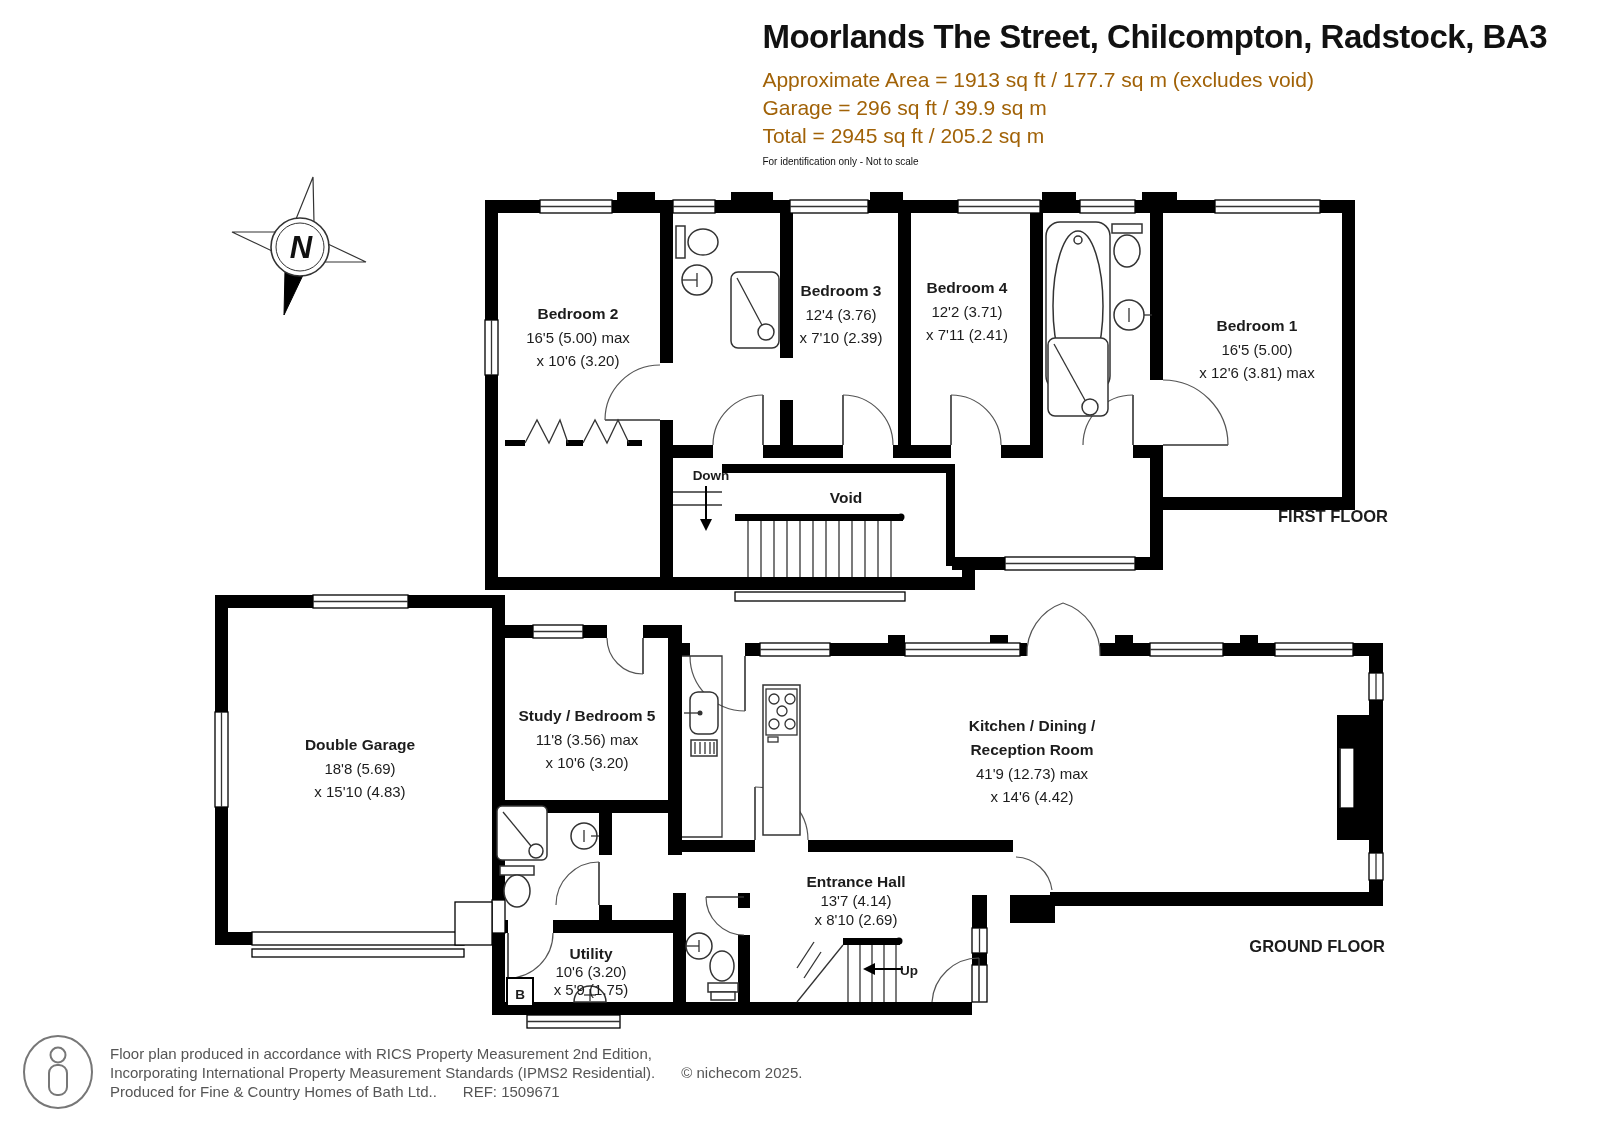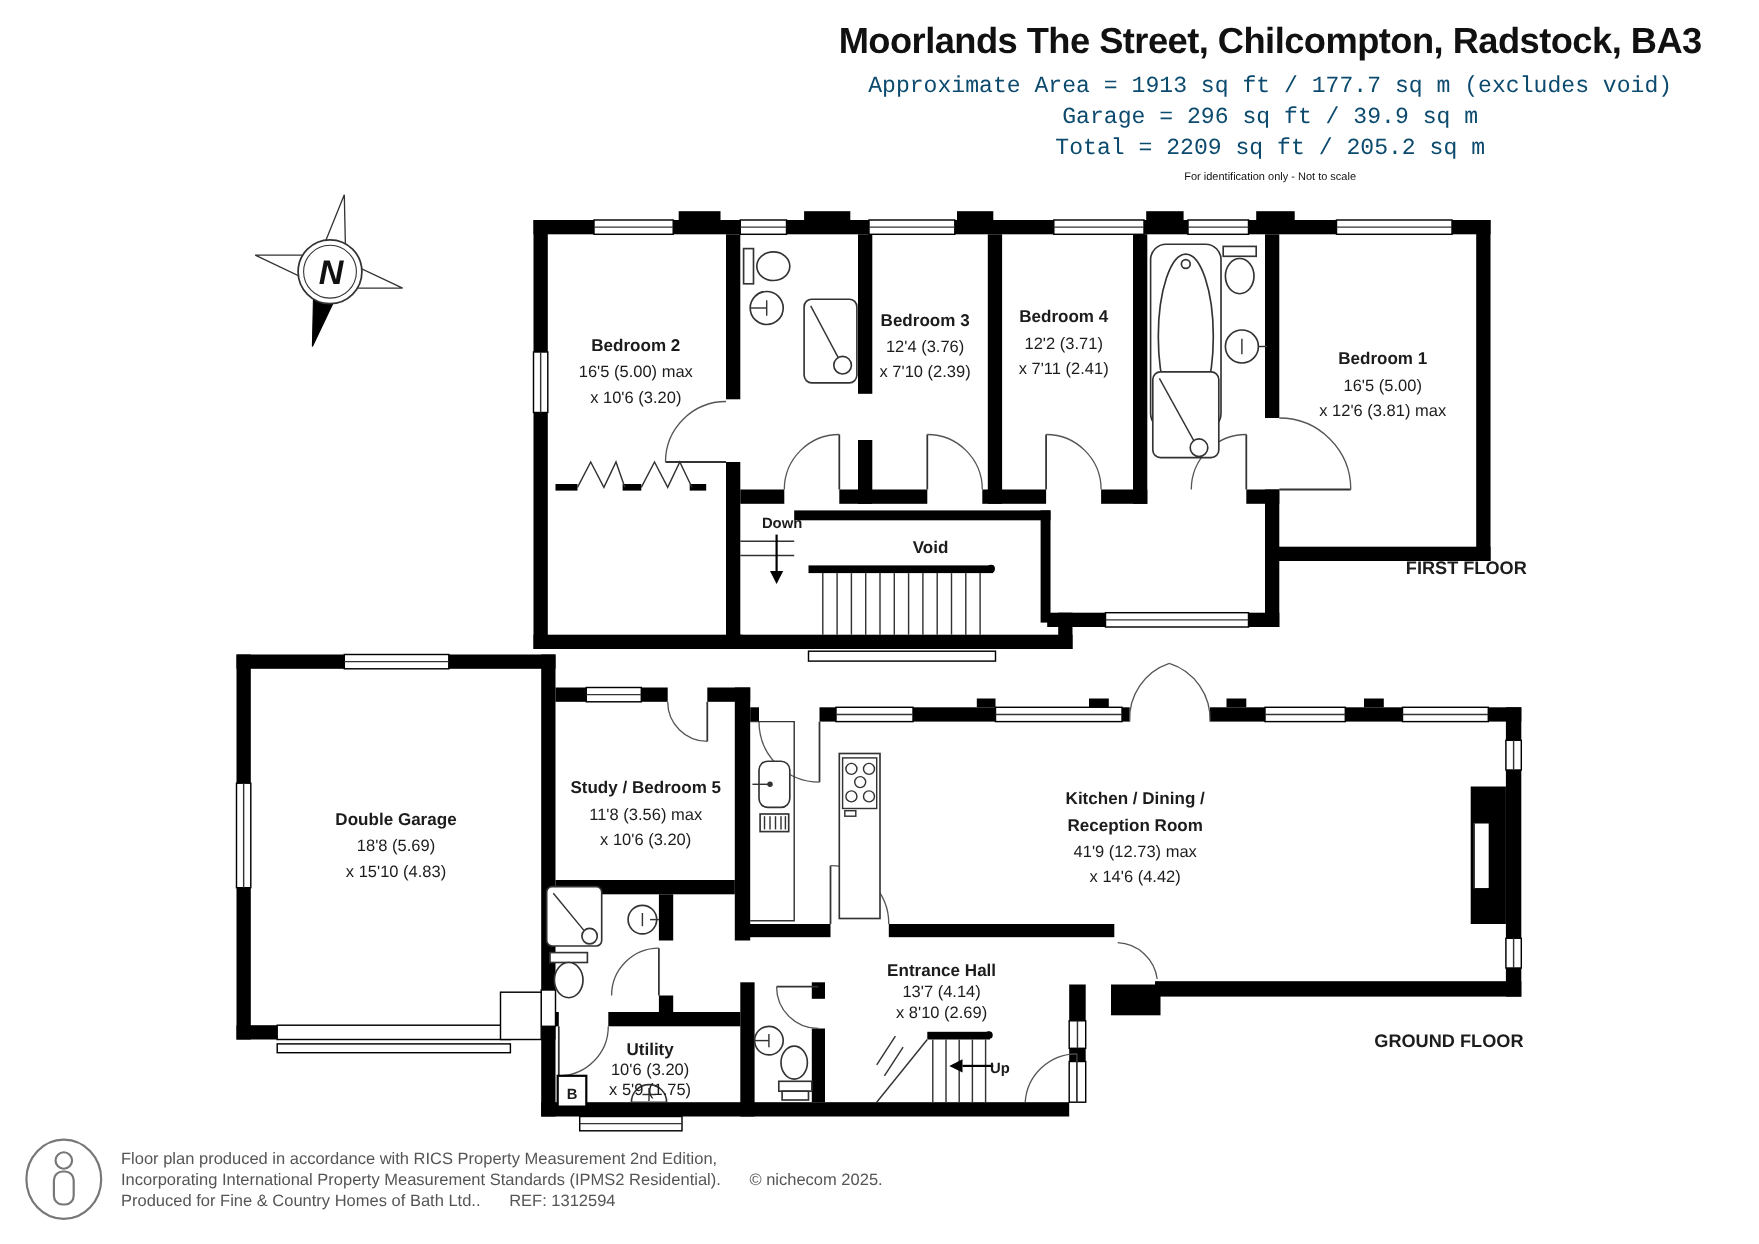--- a/index.html
+++ b/index.html
@@ -1,22 +1,22 @@
 <!DOCTYPE html>
 <html><head>
 <meta charset="utf-8">
 <style>
   html,body{margin:0;padding:0;}
   body{
     width:1599px;height:1131px;position:relative;background:#fff;
     font-family:"Liberation Sans", sans-serif;overflow:hidden;color:#111;
   }
-  .header{position:absolute;top:18px;right:52px;text-align:center;margin-left:12px;}
+  .header{position:absolute;top:18px;right:52px;text-align:left;margin-left:12px;}
   .header .title{font-size:33px;font-weight:bold;color:#111;letter-spacing:-0.5px;margin:0 0 10px 0;}
-  .header .area-line{font-size:21px;line-height:28px;color:#0c4a6e;font-family:Liberation Mono, monospace;}
+  .header .area-line{font-size:21px;line-height:28px;color:#a16207;}
   .header .disclaimer{font-size:10px;margin-top:6px;color:#111;}
   .plan-svg{position:absolute;left:0;top:0;}
   .wall{fill:#000;}
   .win{fill:#fff;stroke:#000;stroke-width:1.3px;}
   .thin{stroke:#333;stroke-width:1.3px;fill:none;}
   .fix{stroke:#333;stroke-width:1.5px;fill:#fff;}
   .arc{stroke:#555;stroke-width:1.2px;fill:none;}
   .leaf{stroke:#333;stroke-width:1.6px;fill:none;}
   .room-name{font-size:15.5px;font-weight:bold;fill:#1c1c1c;text-anchor:middle;}
   .room-dim{font-size:15px;fill:#1c1c1c;text-anchor:middle;}
@@ -27,21 +27,21 @@
   .footer .copyright{margin-left:26px;color:#555;margin-top:39px;}
   .footer .ref{margin-left:26px;color:#555;}
 </style>
 </head>
 <body>
 
 <div class="header">
   <div class="title">Moorlands The Street, Chilcompton, Radstock, BA3</div>
   <div class="area-line">Approximate Area = 1913 sq ft / 177.7 sq m (excludes void)</div>
   <div class="area-line">Garage = 296 sq ft / 39.9 sq m</div>
-  <div class="area-line">Total = 2209 sq ft / 205.2 sq m</div>
+  <div class="area-line">Total = 2945 sq ft / 205.2 sq m</div>
   <div class="disclaimer">For identification only - Not to scale</div>
 </div>
 
 <svg class="plan-svg" width="1599" height="1131" viewBox="0 0 1599 1131" xmlns="http://www.w3.org/2000/svg">
 
   <g>
     <polygon points="313,177 314,223 296,219" fill="#fff" stroke="#333" stroke-width="1.2"></polygon>
     <polygon points="232,232 276,232 272,251" fill="#fff" stroke="#333" stroke-width="1.2"></polygon>
     <polygon points="366,262 323,262 328,244" fill="#fff" stroke="#333" stroke-width="1.2"></polygon>
     <polygon points="284,315 303,275 285,270" fill="#000" stroke="#000" stroke-width="1"></polygon>
@@ -409,15 +409,15 @@
 
 <div class="footer">
   <svg width="76" height="78" viewBox="0 0 76 78">
     <ellipse cx="38" cy="39" rx="34" ry="36" fill="none" stroke="#777" stroke-width="2"></ellipse>
     <circle cx="38" cy="22" r="7.5" fill="none" stroke="#777" stroke-width="2"></circle>
     <rect x="29" y="32" width="18" height="30" rx="8" fill="none" stroke="#777" stroke-width="2"></rect>
   </svg>
   <div class="ftext">
     <div>Floor plan produced in accordance with RICS Property Measurement 2nd Edition,</div>
     <div><span>Incorporating International Property Measurement Standards (IPMS2 Residential).</span><span class="copyright">© nichecom 2025.</span></div>
-    <div><span>Produced for Fine &amp; Country Homes of Bath Ltd..</span><span class="ref">REF: 1312594</span></div>
+    <div><span>Produced for Fine &amp; Country Homes of Bath Ltd..</span><span class="ref">REF: 1509671</span></div>
   </div>
 </div>
 
 </body></html>

